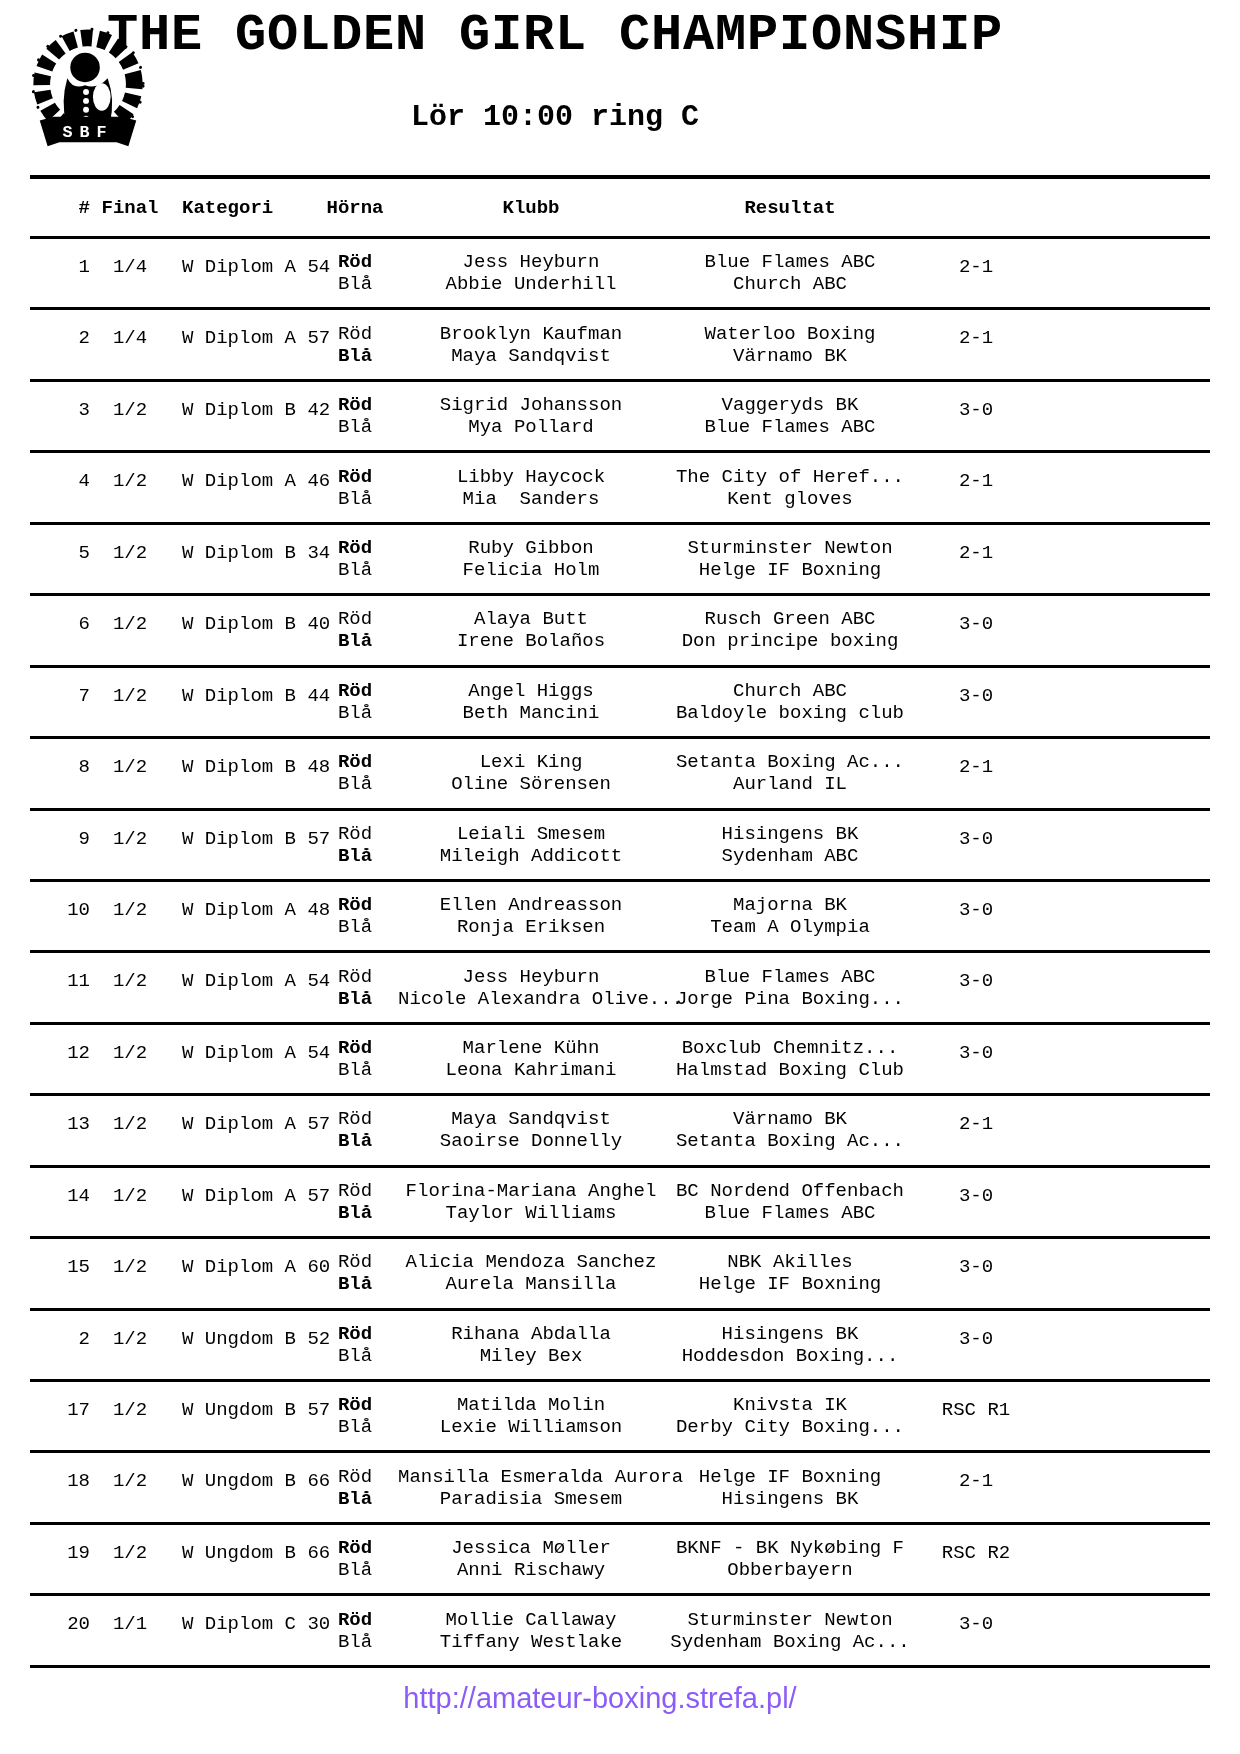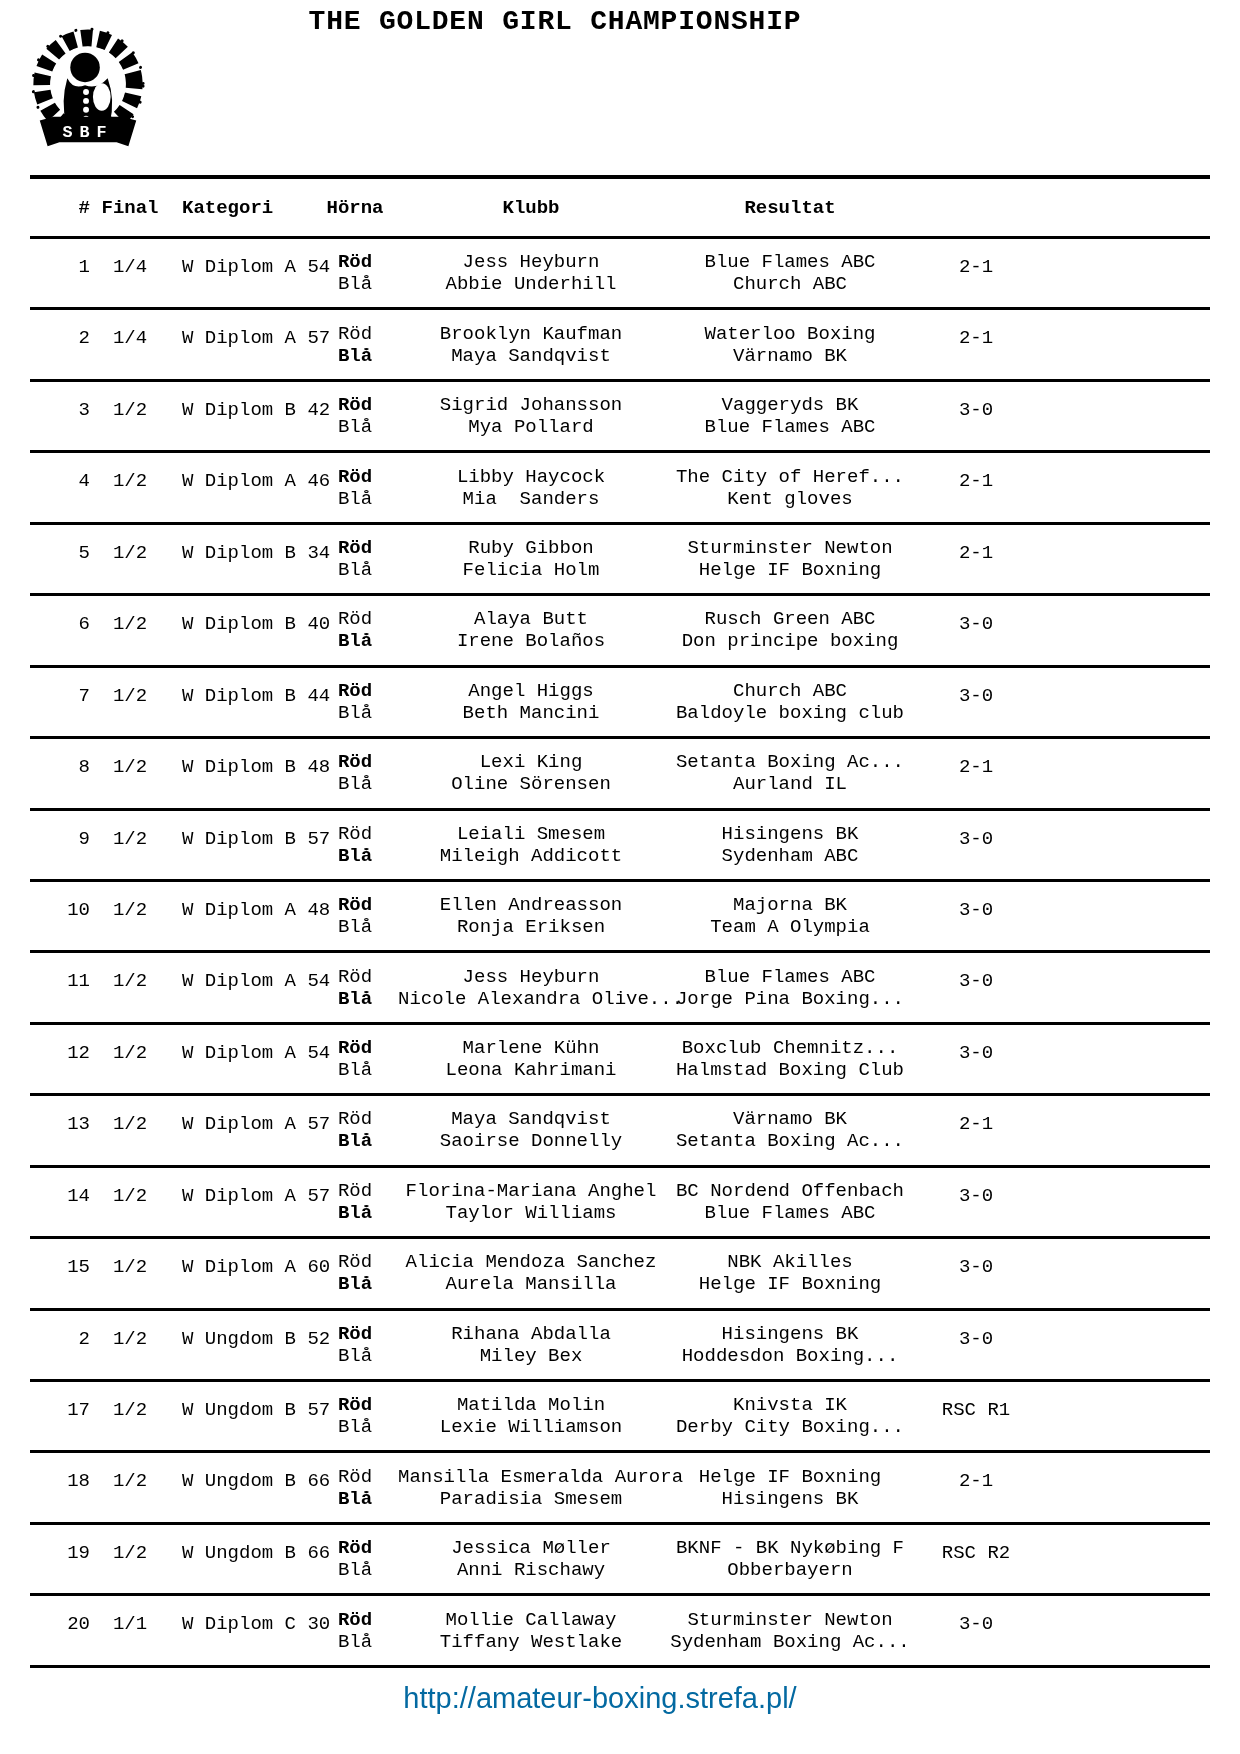--- a/index.html
+++ b/index.html
@@ -24,21 +24,21 @@
   }
   .logo svg { width: 100%; height: 100%; }
 
   .title {
     position: absolute;
     left: 30px;
     top: 6px;
     width: 1050px;
     margin: 0;
     text-align: center;
-    font-size: 28px;
+    font-size: 52px;
     font-weight: bold;
     letter-spacing: 0.8px;
     white-space: nowrap;
   }
   .subtitle {
     position: absolute;
     left: 30px;
     top: 100px;
     width: 1050px;
     margin: 0;
@@ -102,21 +102,21 @@
   .footer {
     position: absolute;
     left: 0;
     top: 1682px;
     width: 1200px;
     text-align: center;
   }
   .footer a {
     font-family: "Liberation Sans", "DejaVu Sans", sans-serif;
     font-size: 29px;
-    color: #0369a1;
+    color: #8b5cf6;
     text-decoration: none;
   }
 </style>
 </head>
 <body>
 
 <div class="page">
 
   <div class="logo">
     <svg viewBox="0 0 130 140" xmlns="http://www.w3.org/2000/svg">
@@ -135,20 +135,21 @@
         <circle cx="63" cy="95" r="3" fill="#fff"></circle>
       </g>
       <g>
         <path d="M16 97 L30 93 L100 93 L114 97 L106 123 L94 119 L36 119 L24 123 Z" fill="#000"></path>
         <text x="65" y="114" text-anchor="middle" fill="#fff" font-size="17" font-weight="bold" letter-spacing="7" font-family="Liberation Mono, monospace">SBF</text>
       </g>
     </svg>
   </div>
 
   <h1 class="title">THE GOLDEN GIRL CHAMPIONSHIP</h1>
+  <h2 class="subtitle">Lör 10:00 ring C</h2>
 
   <div class="tablewrap">
     <div class="top-rule"></div>
 
     <div class="grid-row header-row">
       <div class="cell single c-num">#</div>
       <div class="cell single c-final">Final</div>
       <div class="cell single c-kat">Kategori</div>
       <div class="cell single c-horna">Hörna</div>
       <div class="cell single c-klubb">Klubb</div>

